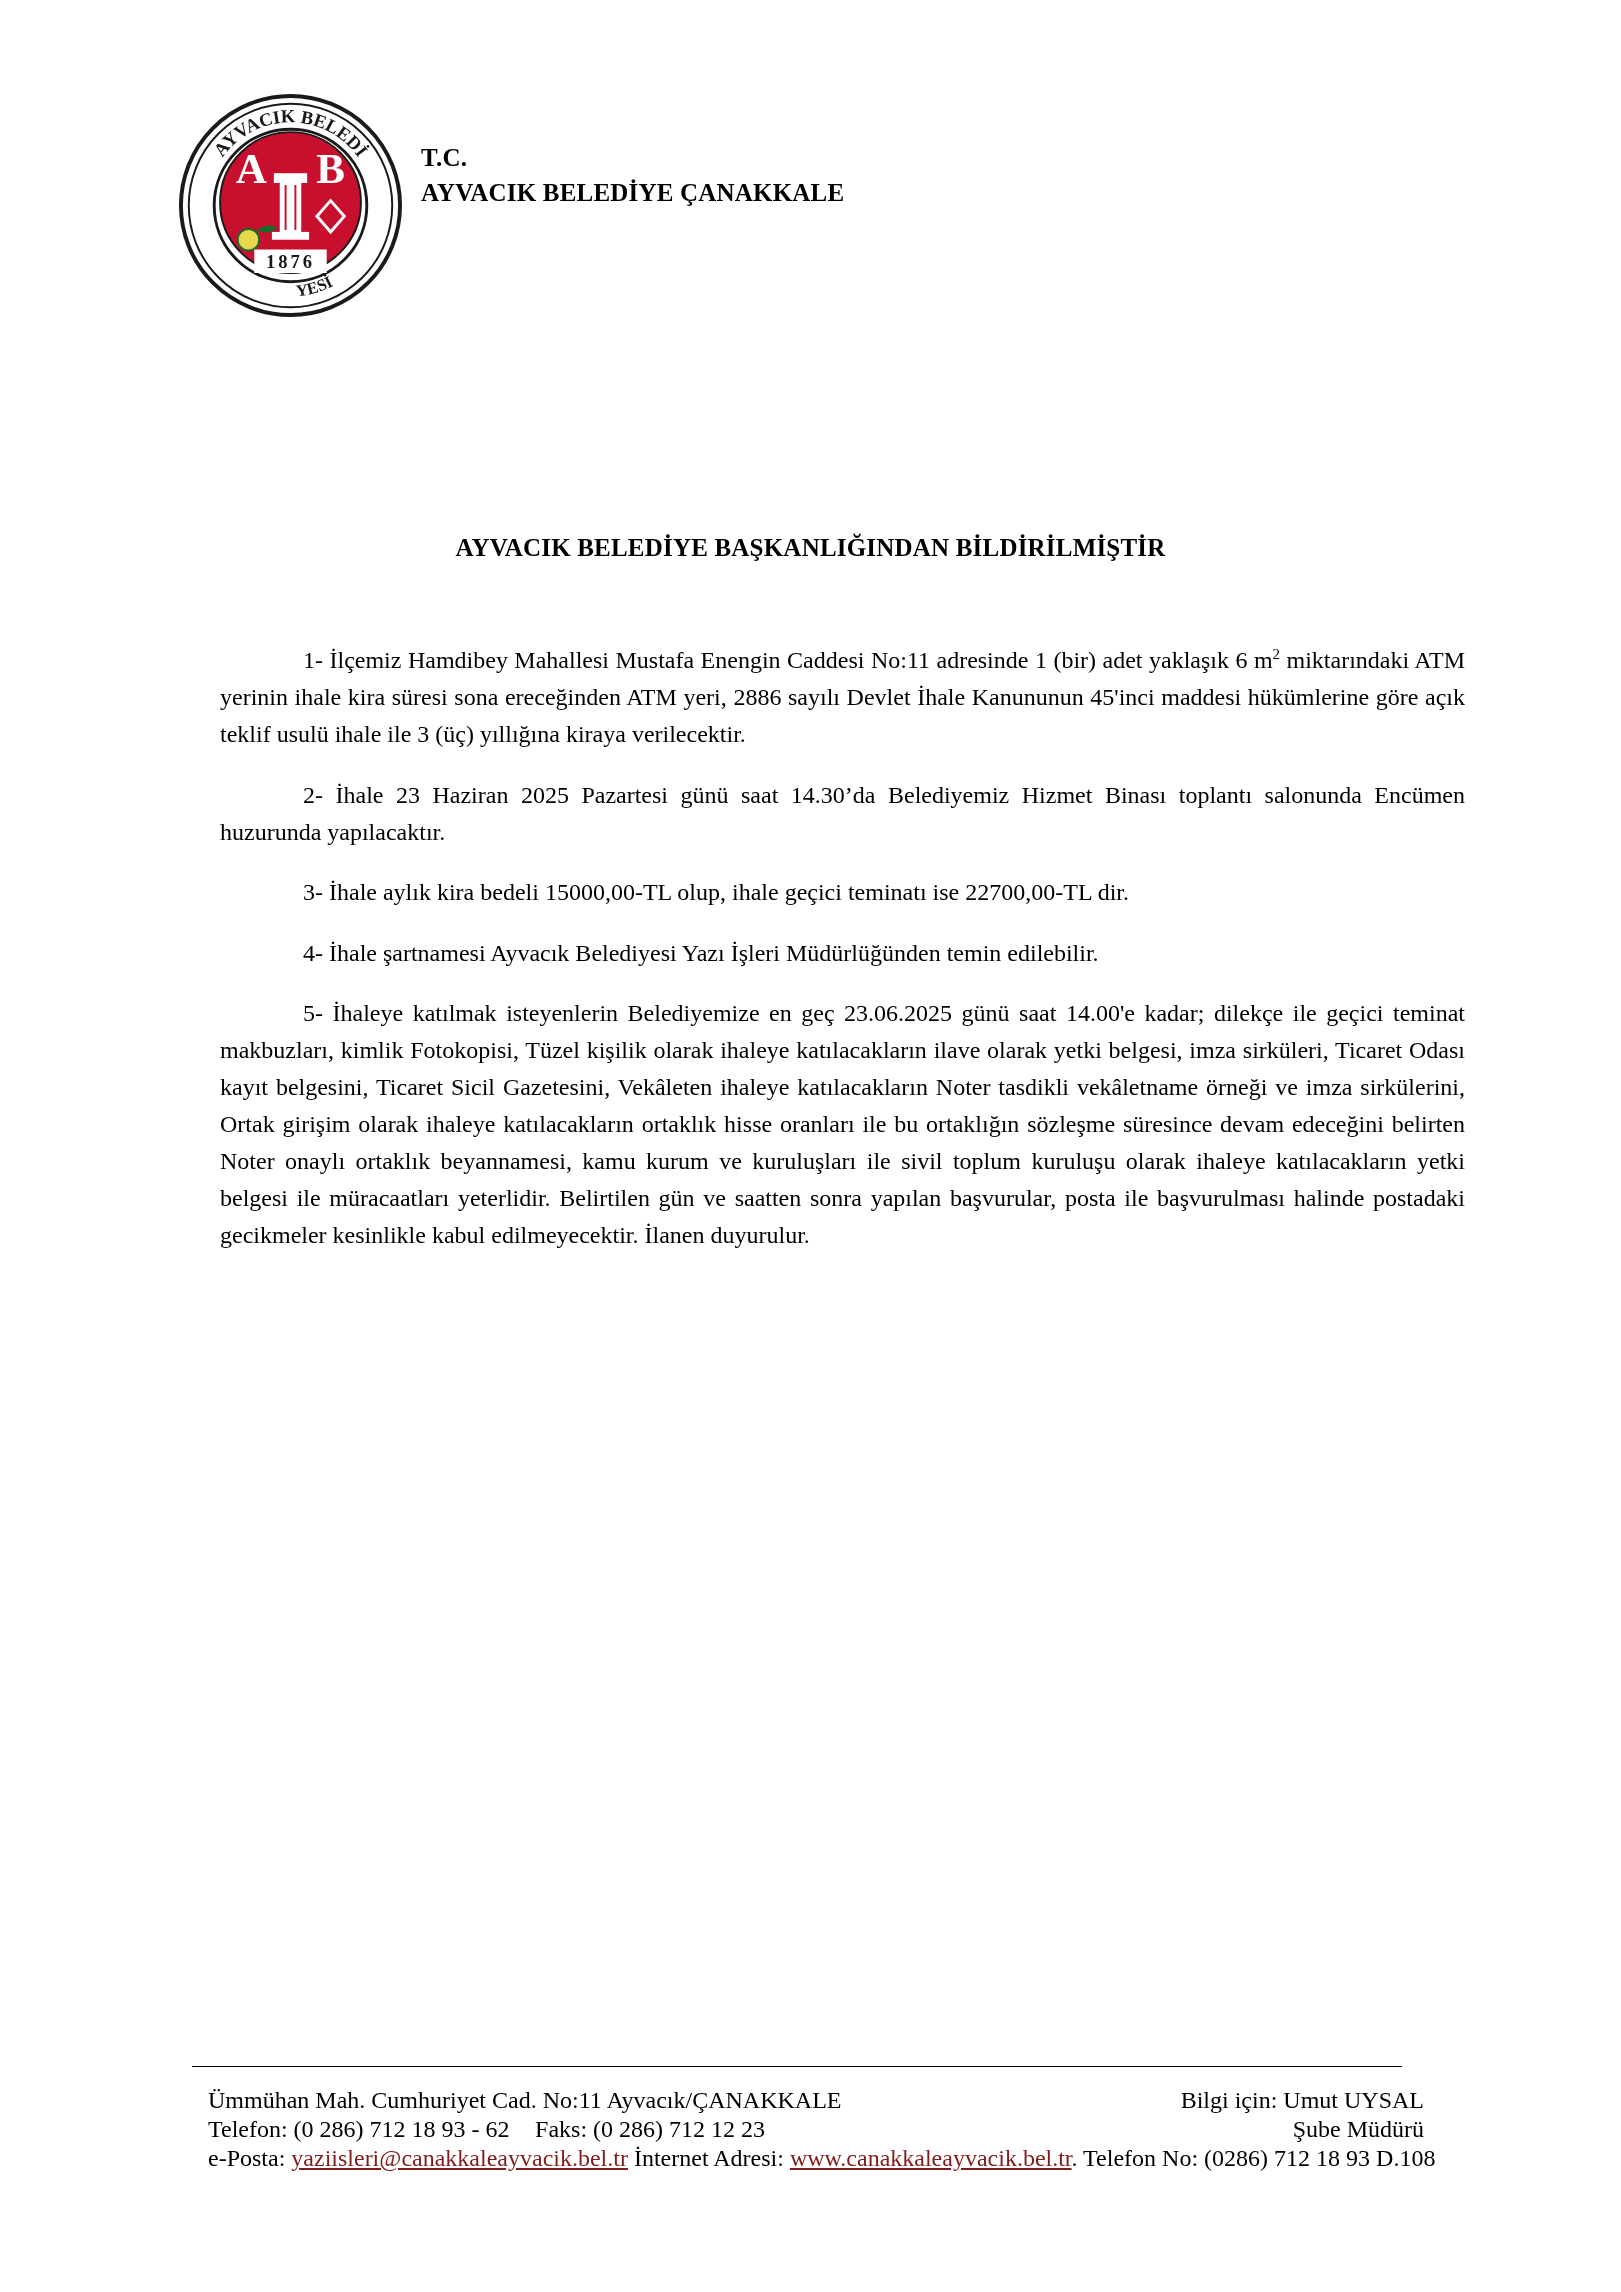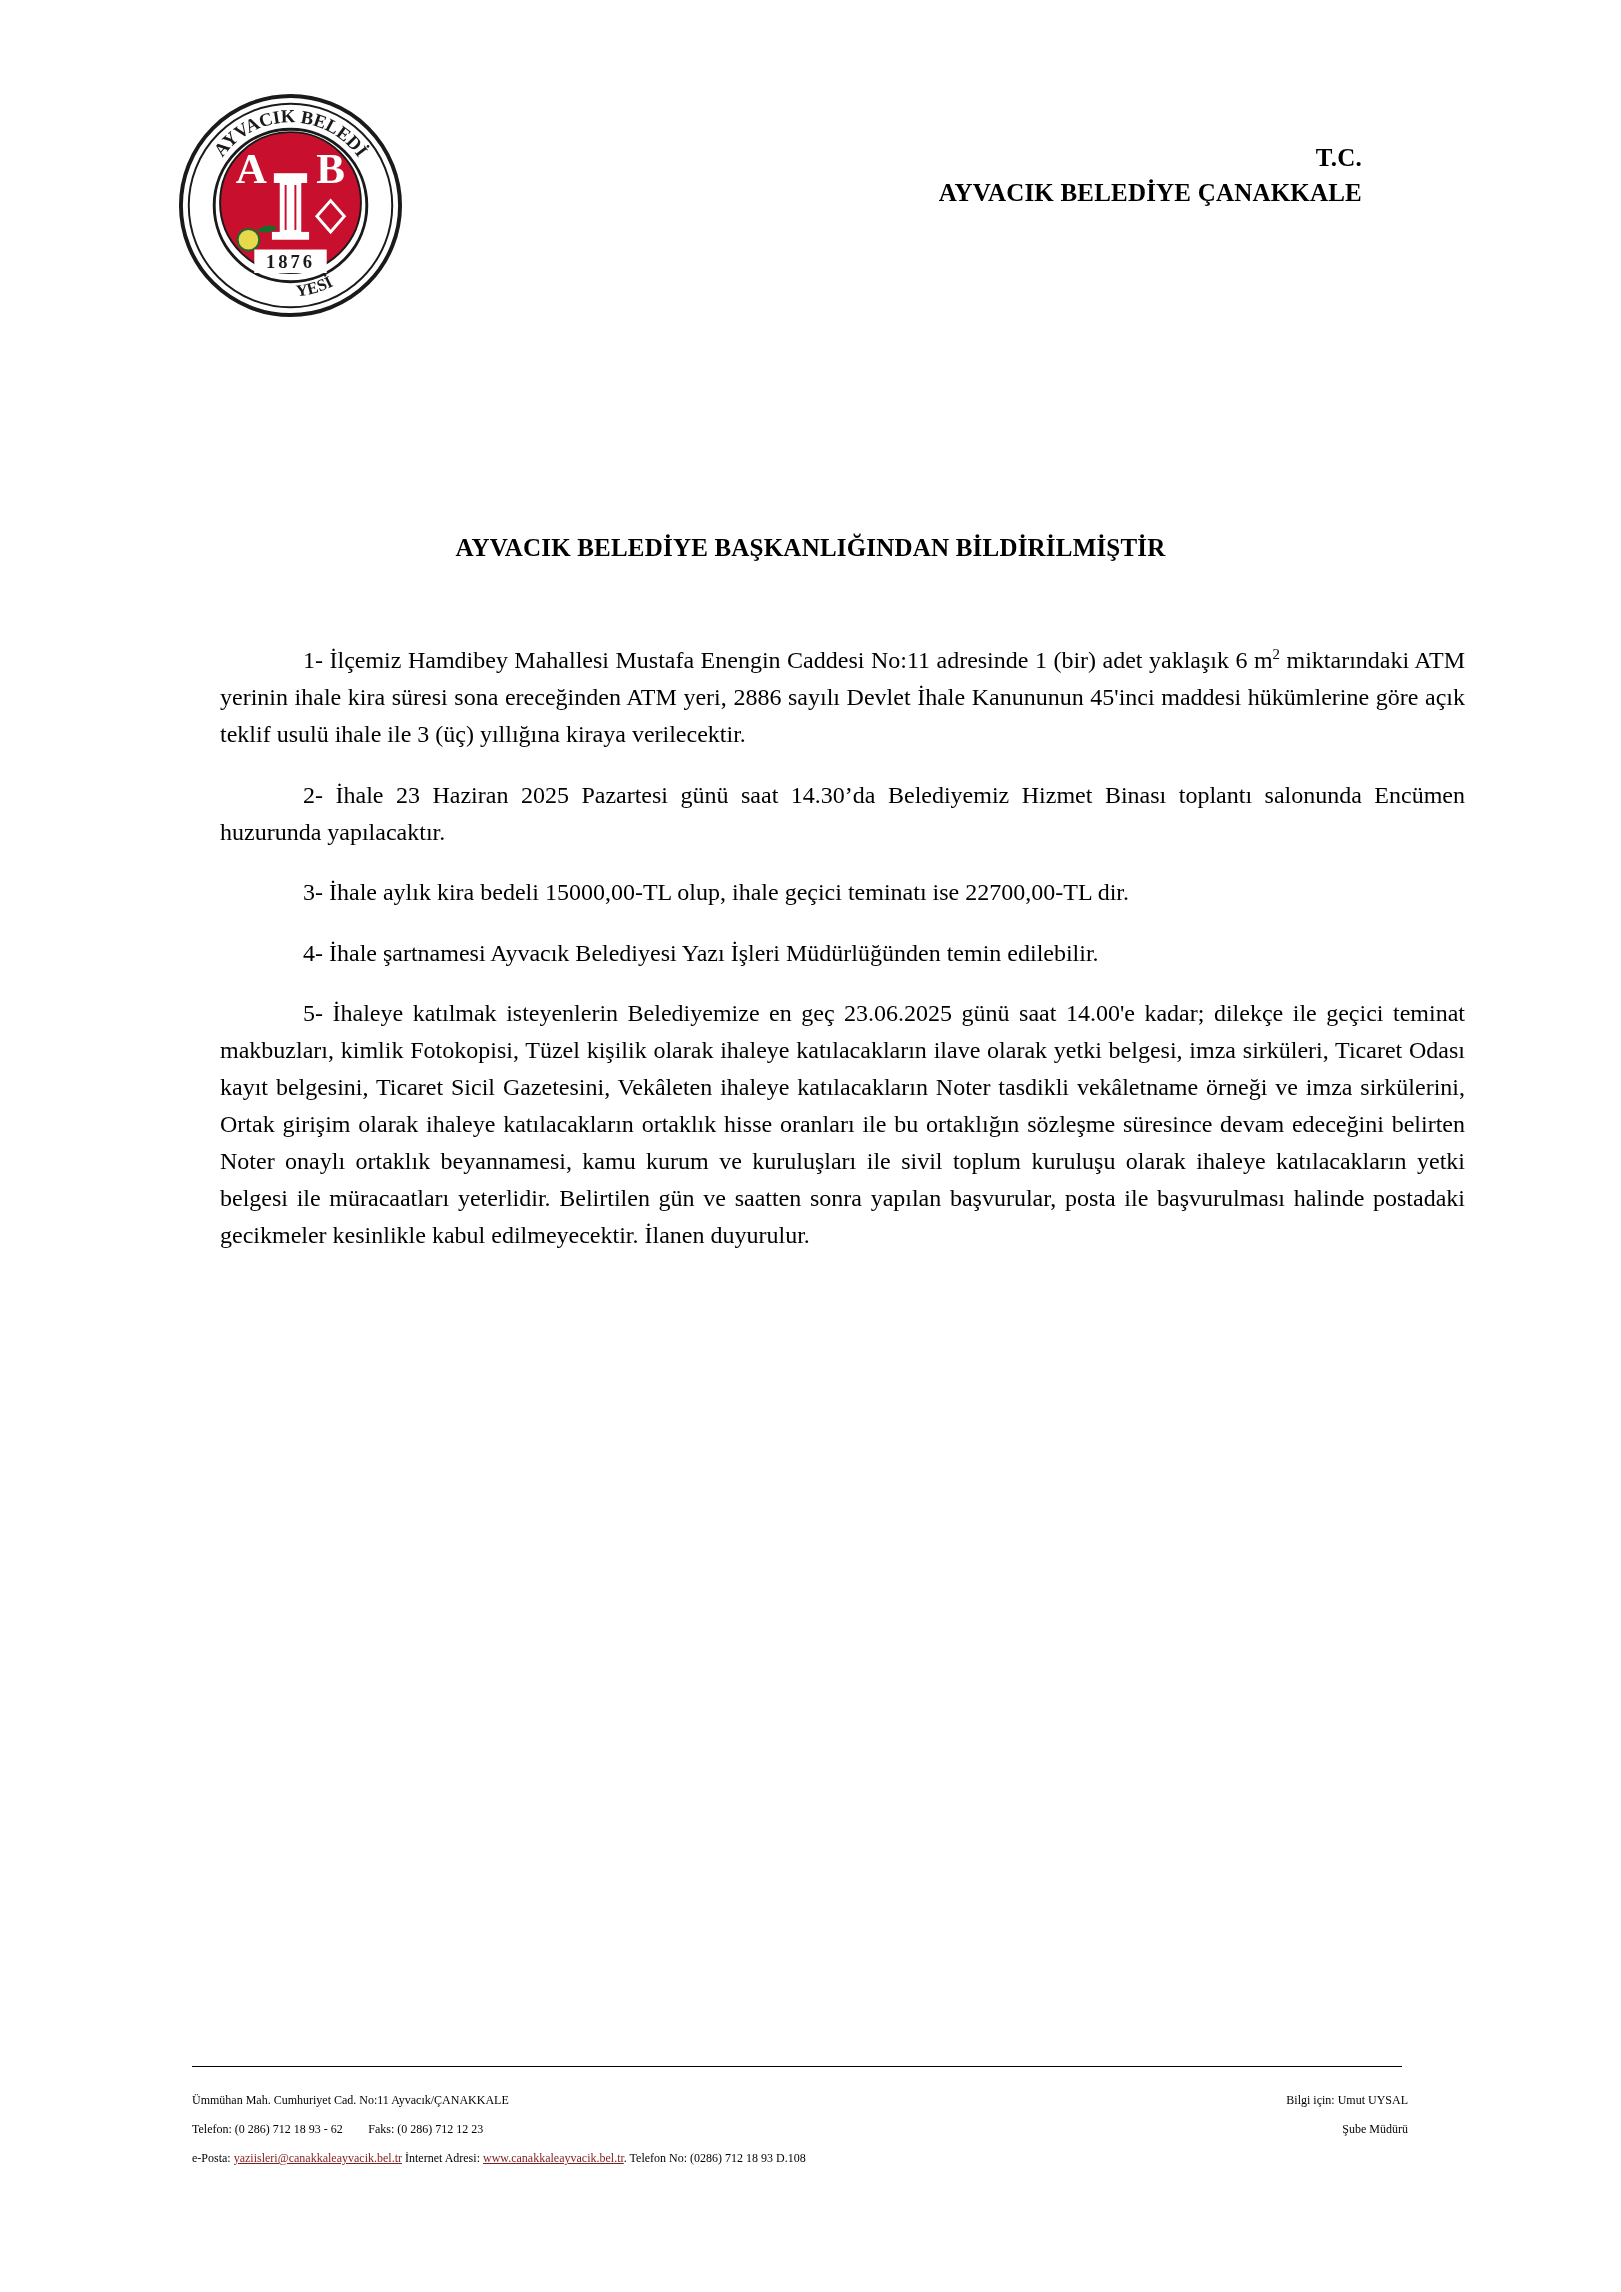--- a/index.html
+++ b/index.html
@@ -36,21 +36,21 @@
     left: 178px;
     top: 0px;
     width: 225px;
     height: 225px;
   }
   .header-title {
     position: absolute;
     left: 421px;
     top: 47px;
     width: 941px;
-    text-align: right;
+    text-align: left;
     font-size: 25px;
     font-weight: bold;
     line-height: 35px;
     letter-spacing: 0.2px;
   }
 
   
   .doc-title {
     position: absolute;
     top: 534px;
@@ -86,24 +86,24 @@
   .footer-rule {
     position: absolute;
     left: 192px;
     top: 2066px;
     width: 1210px;
     height: 1px;
     background: #000000;
   }
   .footer {
     position: absolute;
-    left: 192px;
+    left: 208px;
     top: 2086px;
     width: 1245px;
-    font-size: 12px;
+    font-size: 24px;
     line-height: 29px;
   }
   .footer-row {
     position: relative;
     width: 100%;
     display: block;
     white-space: nowrap;
   }
   .footer-left { display: inline-block; }
   .footer-right {

